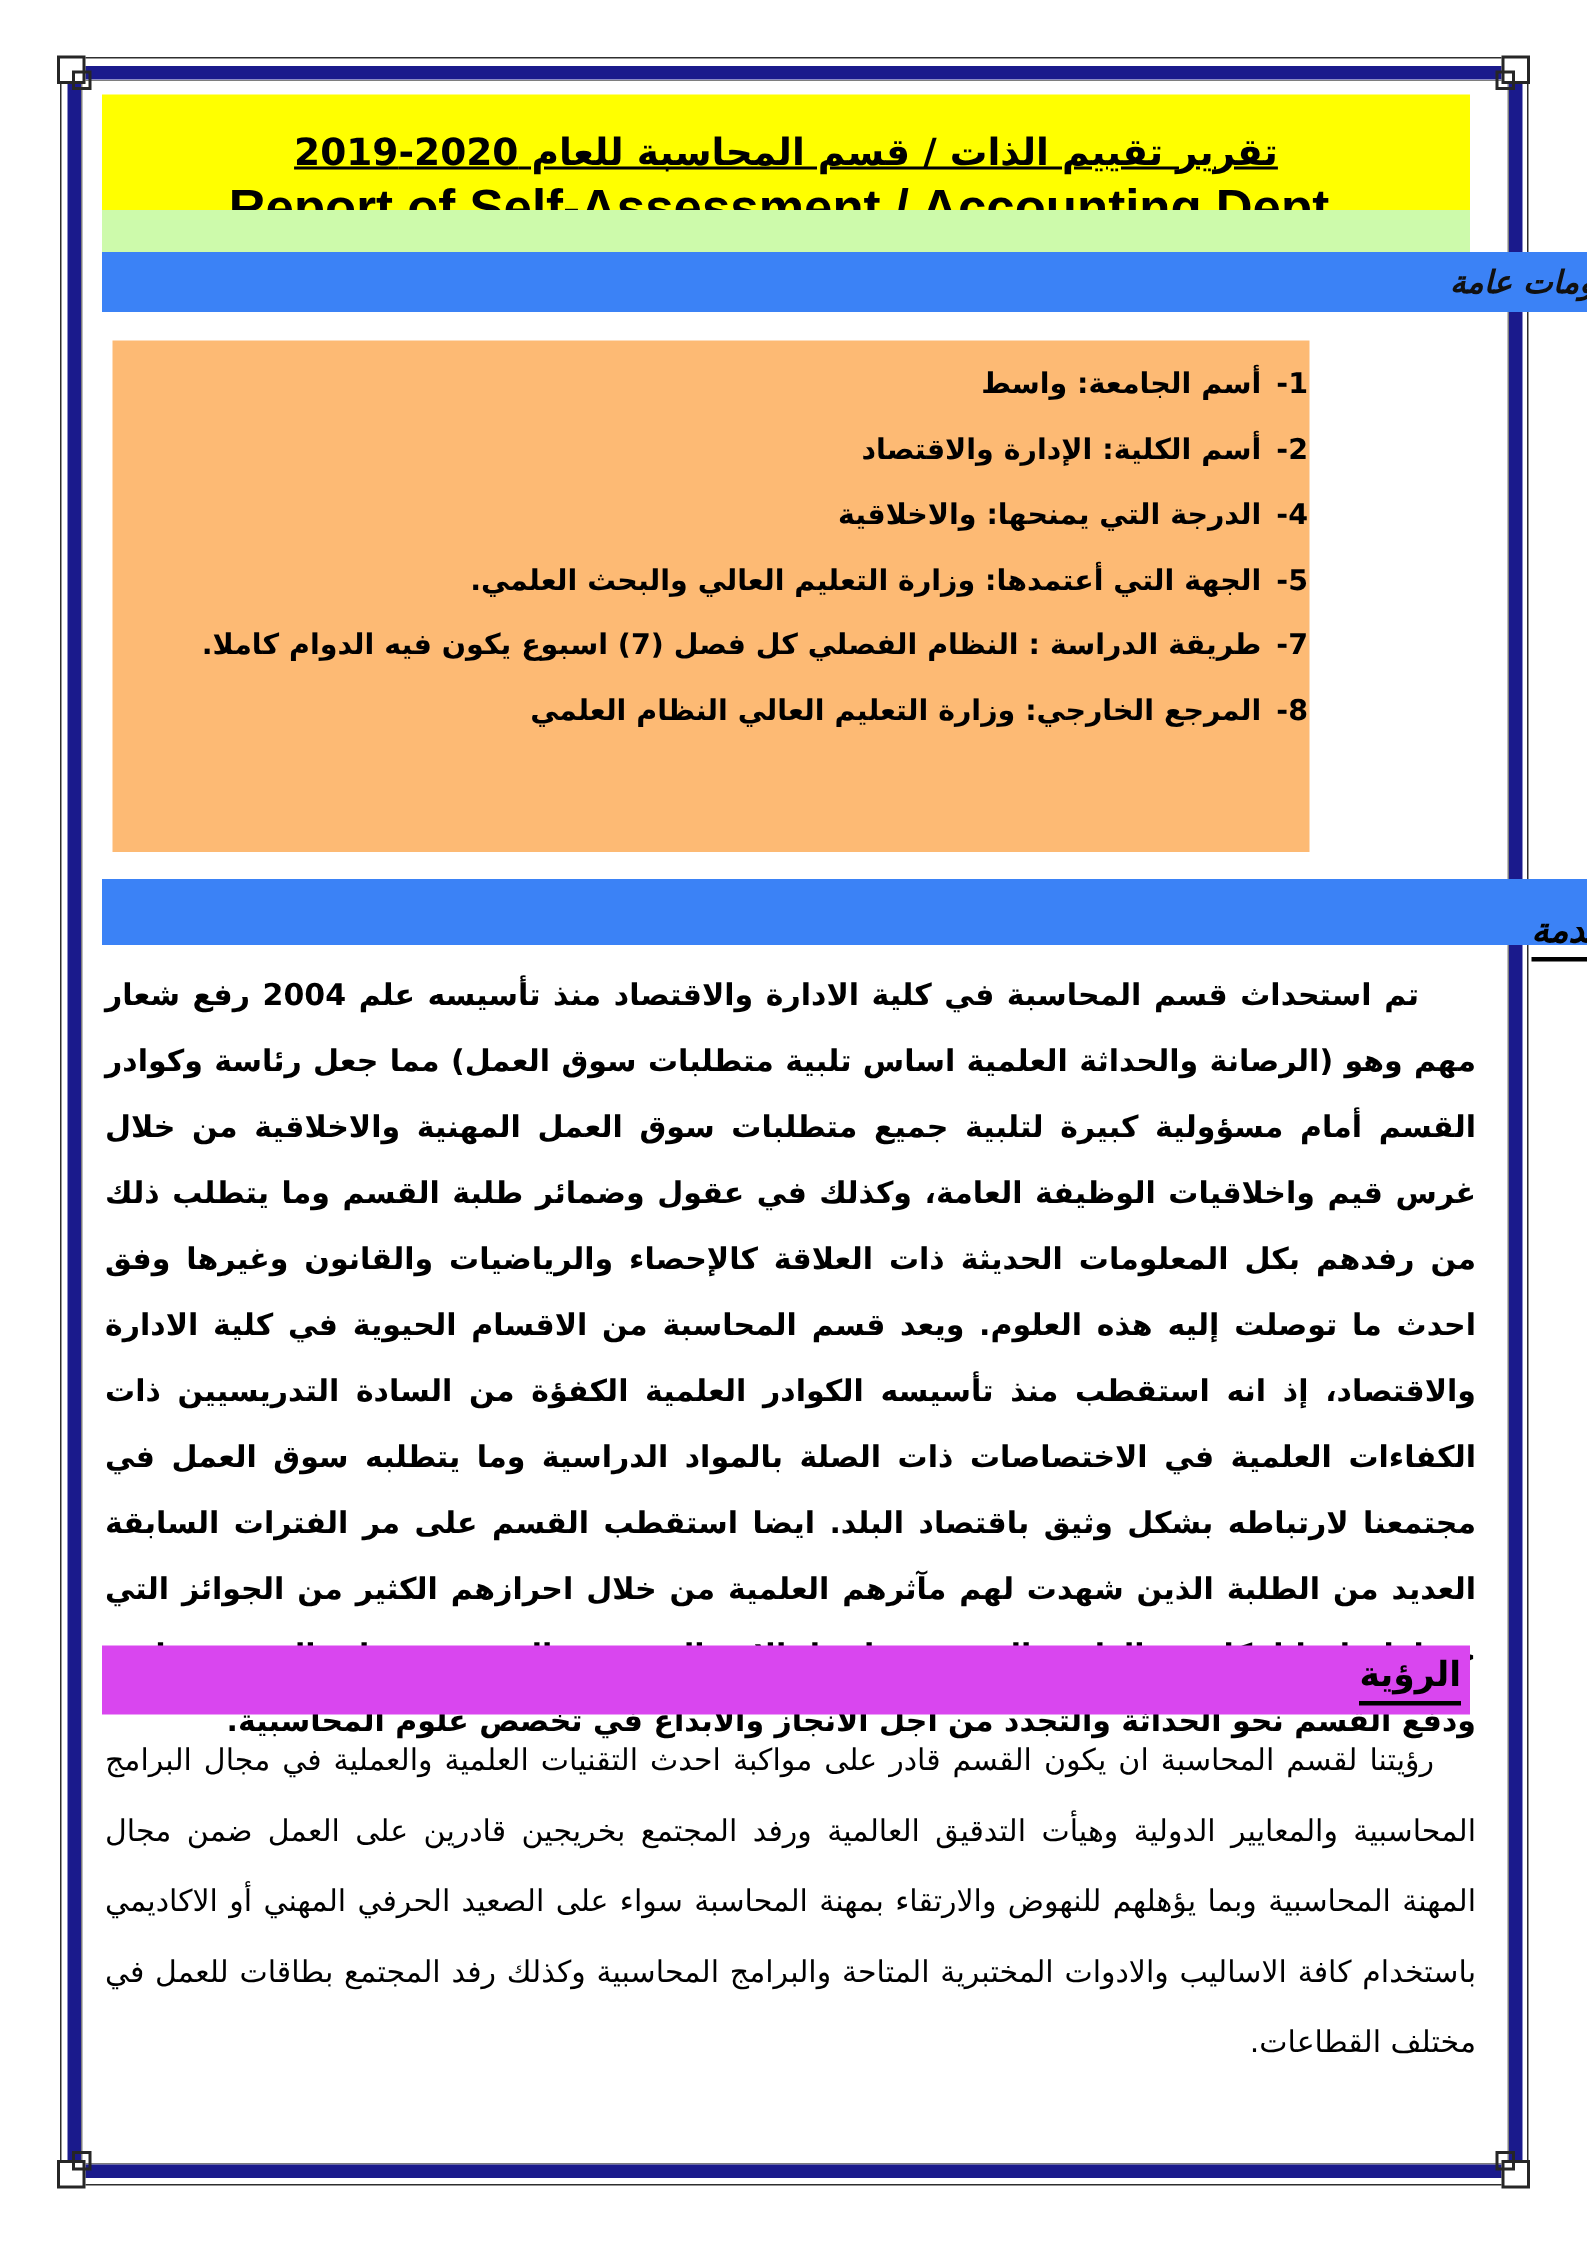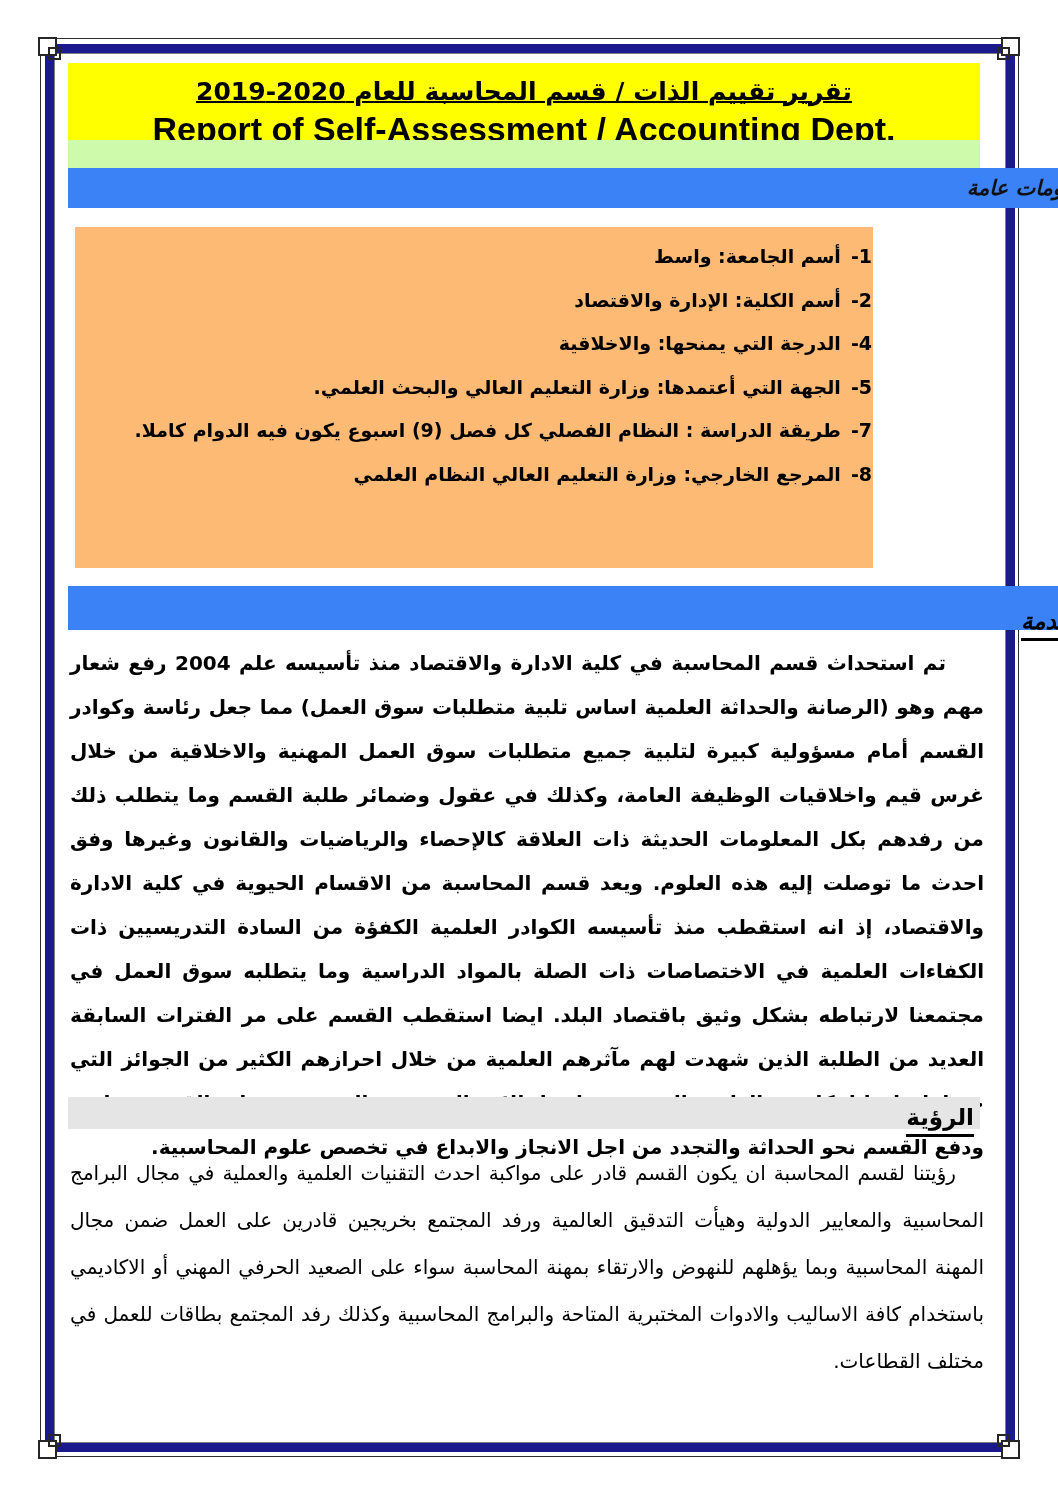--- a/index.html
+++ b/index.html
@@ -27,39 +27,39 @@
   .corner-sm{position:absolute;width:13px;height:13px;border:2px solid #262626;background:transparent;box-sizing:border-box;z-index:6;}
   .c-tl{left:38px;top:37px;} .c-tl-s{left:48px;top:47px;}
   .c-tr{left:1001px;top:37px;} .c-tr-s{left:997px;top:47px;}
   .c-bl{left:38px;top:1440px;} .c-bl-s{left:48px;top:1434px;}
   .c-br{left:1001px;top:1440px;} .c-br-s{left:997px;top:1434px;}
 
   
   .header-yellow{
     position:absolute;left:68px;top:63px;width:912px;height:95px;
     background:#ffff00;
-    display:flex;flex-direction:column;align-items:center;justify-content:center;
+    display:flex;flex-direction:column;align-items:center;justify-content:flex-end;
   }
   .title-ar{
     direction:rtl;font-weight:bold;font-size:25px;line-height:36px;
     text-decoration:underline;text-decoration-thickness:2px;
   }
   .title-en{
     font-family:"Liberation Sans", sans-serif;
     font-weight:bold;font-size:34px;line-height:38px;
     text-decoration-thickness:3px;
   }
 
   .band-pale{position:absolute;left:68px;top:140px;width:912px;height:28px;background:#cdfaab;}
   .band-green{position:absolute;left:68px;width:1032px;background:#3b82f6;direction:rtl;box-sizing:border-box;font-style:italic;}
   .band-info{top:168px;height:40px;line-height:40px;padding-right:8px;
     font-weight:bold;font-size:21px;color:#111;}
   .band-intro{top:586px;height:44px;padding-right:4px;padding-top:20px;}
-  .band-vision{position:absolute;left:68px;top:1097px;width:912px;height:32px;
-    background:#e5e5e5;direction:rtl;box-sizing:border-box;padding-right:6px;padding-top:5px;}
+  .band-vision{position:absolute;left:68px;top:1097px;width:912px;height:46px;
+    background:#d946ef;direction:rtl;box-sizing:border-box;padding-right:6px;padding-top:5px;}
   .heading-underline{
     display:inline-block;font-weight:bold;font-size:23px;line-height:30px;
     border-bottom:3px solid #000;padding-bottom:2px;
   }
 
   
   .peach-box{
     position:absolute;left:75px;top:227px;width:798px;height:341px;
     background:#fdba74;box-sizing:border-box;
     padding:8px 1px 0 10px;
@@ -110,21 +110,21 @@
 
   <div class="band-green band-info">
     <span>معلومات عامة</span>
   </div>
 
   <div class="peach-box">
     <div class="info-item"><span class="num">1-</span><span>أسم الجامعة: واسط</span></div>
     <div class="info-item"><span class="num">2-</span><span>أسم الكلية: الإدارة والاقتصاد</span></div>
     <div class="info-item"><span class="num">4-</span><span>الدرجة التي يمنحها: والاخلاقية</span></div>
     <div class="info-item"><span class="num">5-</span><span>الجهة التي أعتمدها: وزارة التعليم العالي والبحث العلمي.</span></div>
-    <div class="info-item"><span class="num">7-</span><span>طريقة الدراسة : النظام الفصلي كل فصل (9) اسبوع يكون فيه الدوام كاملا.</span></div>
+    <div class="info-item"><span class="num">7-</span><span>طريقة الدراسة : النظام الفصلي كل فصل (7) اسبوع يكون فيه الدوام كاملا.</span></div>
     <div class="info-item"><span class="num">8-</span><span>المرجع الخارجي: وزارة التعليم العالي النظام العلمي</span></div>
   </div>
 
   <div class="band-green band-intro">
     <span class="heading-underline">المقدمة</span>
   </div>
   <div class="para para-bold">تم استحداث قسم المحاسبة في كلية الادارة والاقتصاد منذ تأسيسه علم 2004 رفع شعار مهم وهو (الرصانة والحداثة العلمية اساس تلبية متطلبات سوق العمل) مما جعل رئاسة وكوادر القسم أمام مسؤولية كبيرة لتلبية جميع متطلبات سوق العمل المهنية والاخلاقية من خلال غرس قيم واخلاقيات الوظيفة العامة، وكذلك في عقول وضمائر طلبة القسم وما يتطلب ذلك من رفدهم بكل المعلومات الحديثة ذات العلاقة كالإحصاء والرياضيات والقانون وغيرها وفق احدث ما توصلت إليه هذه العلوم. ويعد قسم المحاسبة من الاقسام الحيوية في كلية الادارة والاقتصاد، إذ انه استقطب منذ تأسيسه الكوادر العلمية الكفؤة من السادة التدريسيين ذات الكفاءات العلمية في الاختصاصات ذات الصلة بالمواد الدراسية وما يتطلبه سوق العمل في مجتمعنا لارتباطه بشكل وثيق باقتصاد البلد. ايضا استقطب القسم على مر الفترات السابقة العديد من الطلبة الذين شهدت لهم مآثرهم العلمية من خلال احرازهم الكثير من الجوائز التي حصلوا عليها لمكانتهم العلمية التي تميزوا بها. الامر الذي حفز المشرفين على القسم بتطوير ودفع القسم نحو الحداثة والتجدد من اجل الانجاز والابداع في تخصص علوم المحاسبية.</div>
 
   <div class="band-vision">
     <span class="heading-underline">الرؤية</span>

